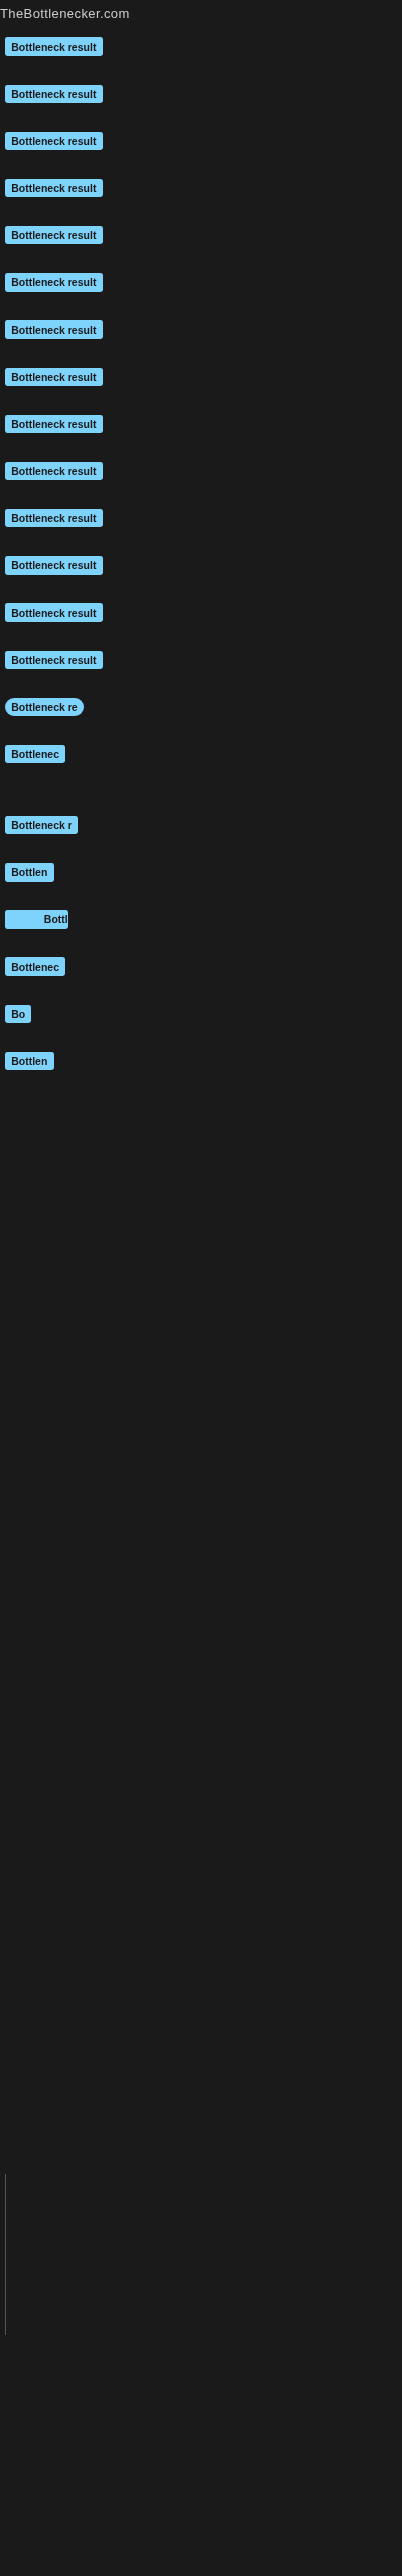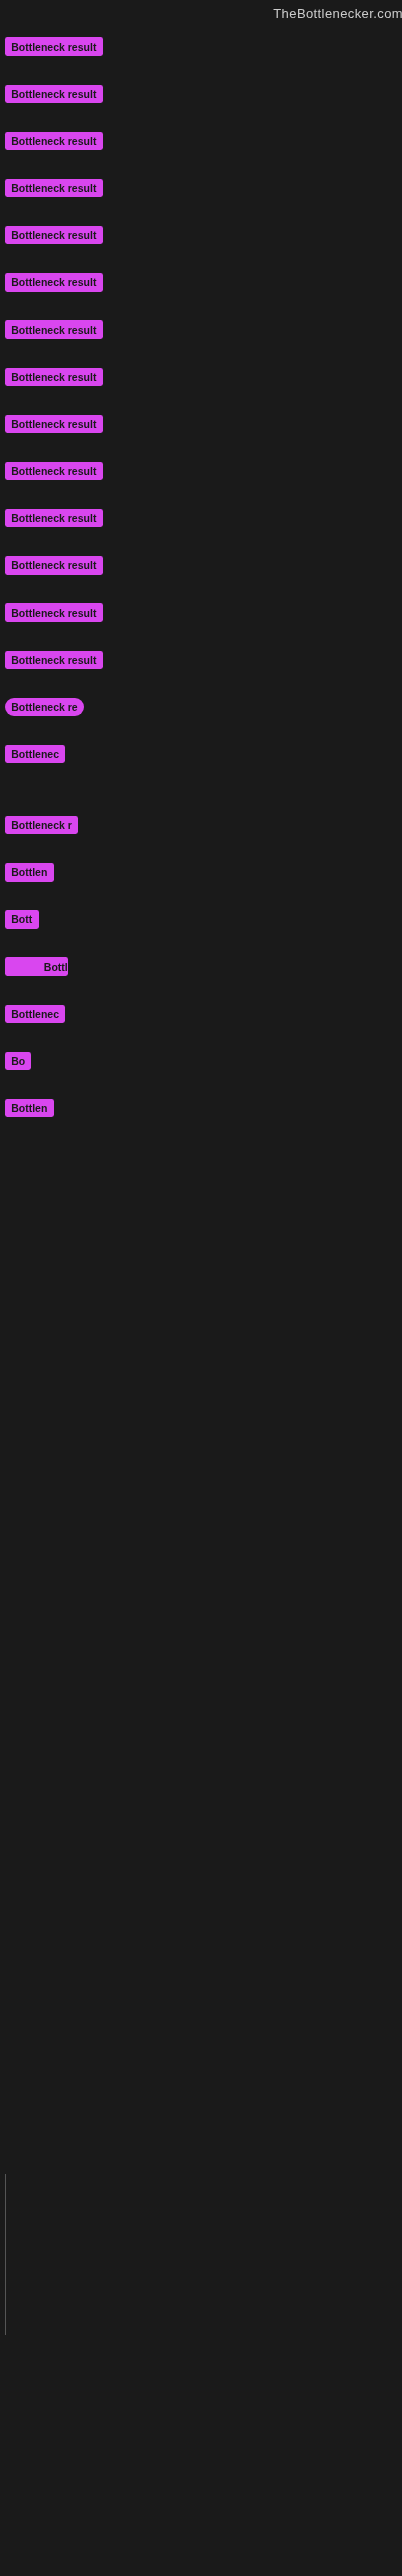--- a/index.html
+++ b/index.html
@@ -10,30 +10,30 @@
 
     body {
       width: 403px;
       min-height: 2576px;
       background-color: #1a1a1a;
       font-family: Arial, sans-serif;
       position: relative;
     }
 
     .site-title {
-      text-align: right;
+      text-align: left;
       color: #cccccc;
       font-size: 13px;
       padding: 6.4px 0 9.7px 0;
       letter-spacing: 0.4px;
     }
 
     .bottleneck-badge {
       display: inline-block;
-      background-color: #d946ef;
+      background-color: #7dd3fc;
       color: #1a1a1a;
       font-size: 10.5px;
       font-weight: bold;
       padding: 3.2px 6.4px;
       border-radius: 2.4px;
       white-space: nowrap;
       overflow: hidden;
     }
 
     .result-row {
@@ -67,21 +67,20 @@
     <div class="result-row"><span class="bottleneck-badge" style="max-width: 105px;">Bottleneck result</span></div>
     <div class="result-row"><span class="bottleneck-badge" style="max-width: 105px;">Bottleneck result</span></div>
     <div class="result-row"><span class="bottleneck-badge" style="max-width: 105px;">Bottleneck result</span></div>
     <div class="result-row"><span class="bottleneck-badge" style="max-width: 105px;">Bottleneck result</span></div>
     <div class="result-row"><span class="bottleneck-badge" style="max-width: 105px;">Bottleneck result</span></div>
     <div class="result-row"><span class="bottleneck-badge" style="max-width: 105px;">Bottleneck result</span></div>
     <div class="result-row"><span class="bottleneck-badge" style="max-width: 89px; border-radius: 9px;">Bottleneck re</span></div>
     <div class="result-row"><span class="bottleneck-badge" style="max-width: 68px;">Bottlenec</span></div>
     <div class="result-row"><span class="bottleneck-badge" style="max-width: 76px; margin-top: 24px;">Bottleneck r</span></div>
     <div class="result-row"><span class="bottleneck-badge" style="max-width: 58px;">Bottlen</span></div>
-    <div class="result-row"><span class="bottleneck-badge" style="max-width: 39px;">Bott</span></div>
     <div class="result-row"><span class="bottleneck-badge" style="max-width: 63px; padding-left: 39px;">Bottlene</span></div>
     <div class="result-row"><span class="bottleneck-badge" style="max-width: 68px;">Bottlenec</span></div>
     <div class="result-row"><span class="bottleneck-badge" style="max-width: 26px;">Bo</span></div>
     <div class="result-row"><span class="bottleneck-badge" style="max-width: 58px;">Bottlen</span></div>
   </div>
 
 <div class="vertical-line"></div>
 
 
 </body></html>

